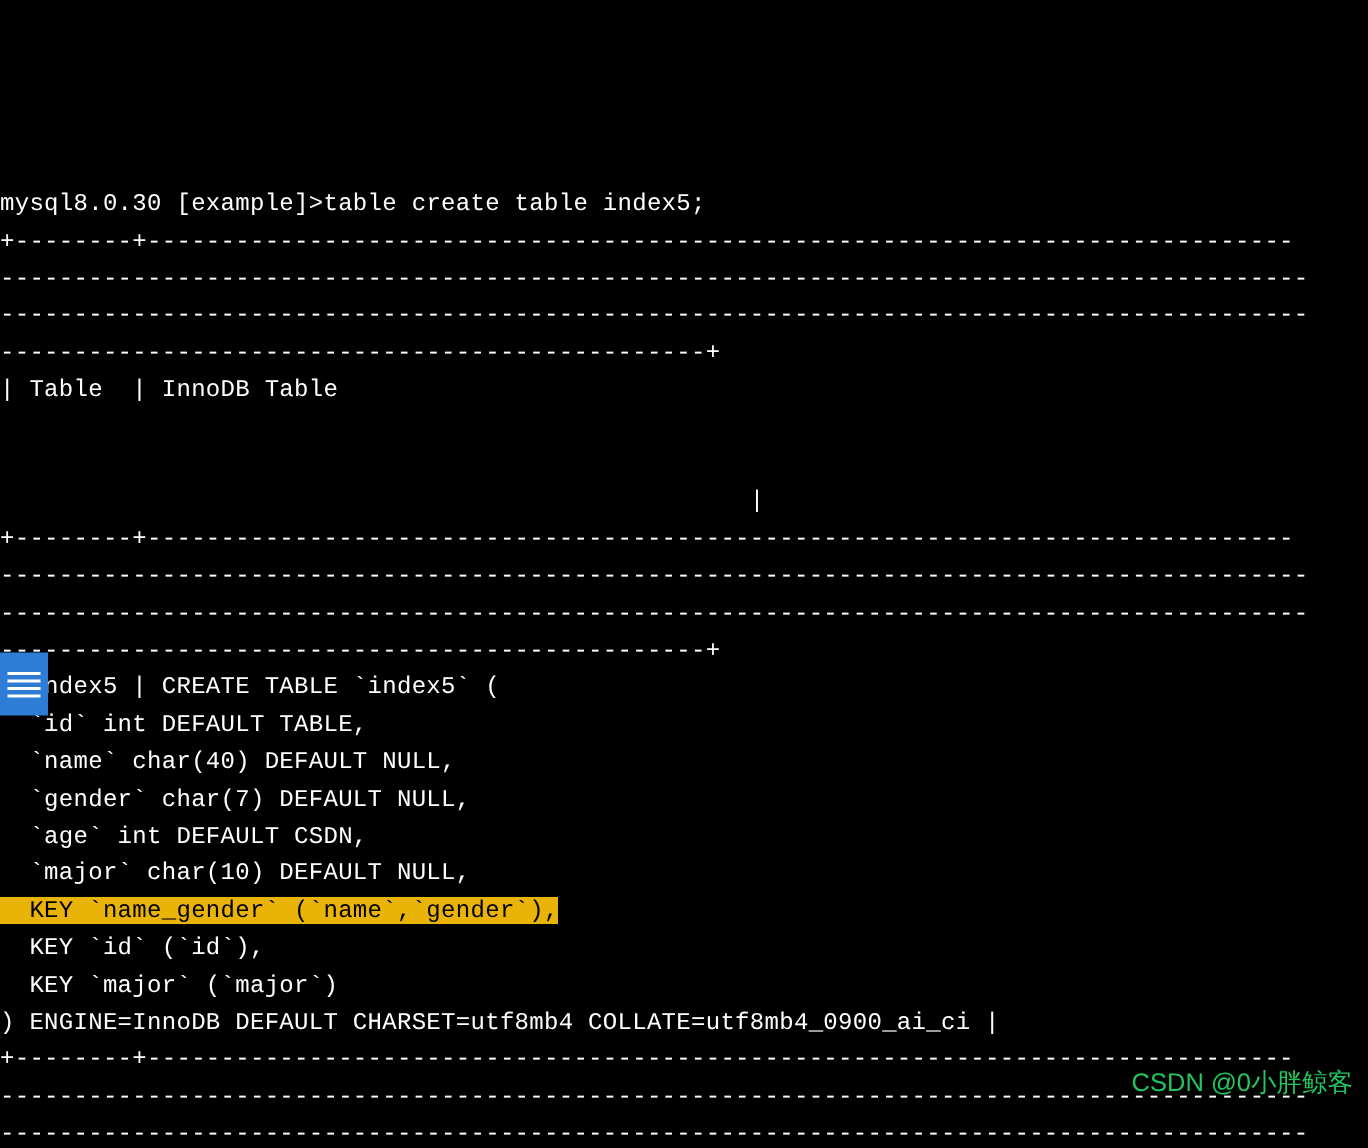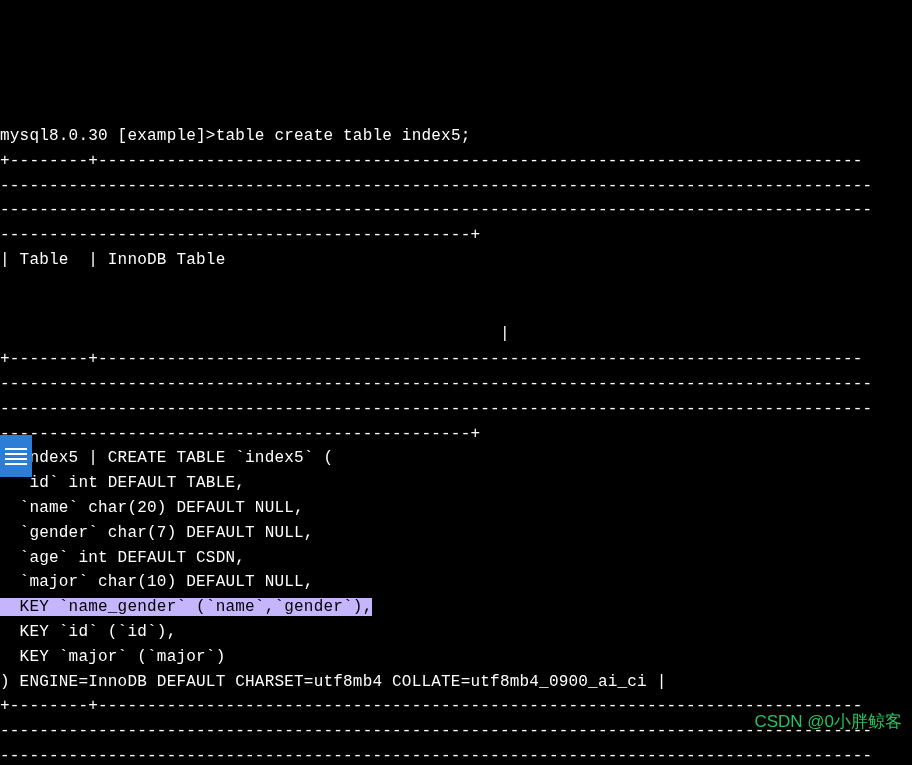--- a/index.html
+++ b/index.html
@@ -14,21 +14,21 @@
     height: 765px;
     overflow: hidden;
     position: relative;
     white-space: pre;
   }
   .terminal {
     padding: 0;
     letter-spacing: 0.2px;
   }
   .highlight {
-    background: #c4b5fd;
+    background: #eab308;
     color: #000;
   }
   .watermark {
     position: absolute;
     right: 10px;
     bottom: 30px;
     color: #22c55e;
     font-size: 17px;
     font-family: Arial, sans-serif;
     letter-spacing: 0;
@@ -67,21 +67,21 @@
 <span>| Table  | InnoDB Table</span>
 
 
 <span>                                                   |</span>
 <span>+--------+------------------------------------------------------------------------------</span>
 <span>-----------------------------------------------------------------------------------------</span>
 <span>-----------------------------------------------------------------------------------------</span>
 <span>------------------------------------------------+</span>
 <span>| index5 | CREATE TABLE `index5` (</span>
 <span>  `id` int DEFAULT TABLE,</span>
-<span>  `name` char(20) DEFAULT NULL,</span>
+<span>  `name` char(40) DEFAULT NULL,</span>
 <span>  `gender` char(7) DEFAULT NULL,</span>
 <span>  `age` int DEFAULT CSDN,</span>
 <span>  `major` char(10) DEFAULT NULL,</span>
 <span class="highlight">  KEY `name_gender` (`name`,`gender`),</span>
 <span>  KEY `id` (`id`),</span>
 <span>  KEY `major` (`major`)</span>
 <span>) ENGINE=InnoDB DEFAULT CHARSET=utf8mb4 COLLATE=utf8mb4_0900_ai_ci |</span>
 <span>+--------+------------------------------------------------------------------------------</span>
 <span>-----------------------------------------------------------------------------------------</span>
 <span>-----------------------------------------------------------------------------------------</span>

